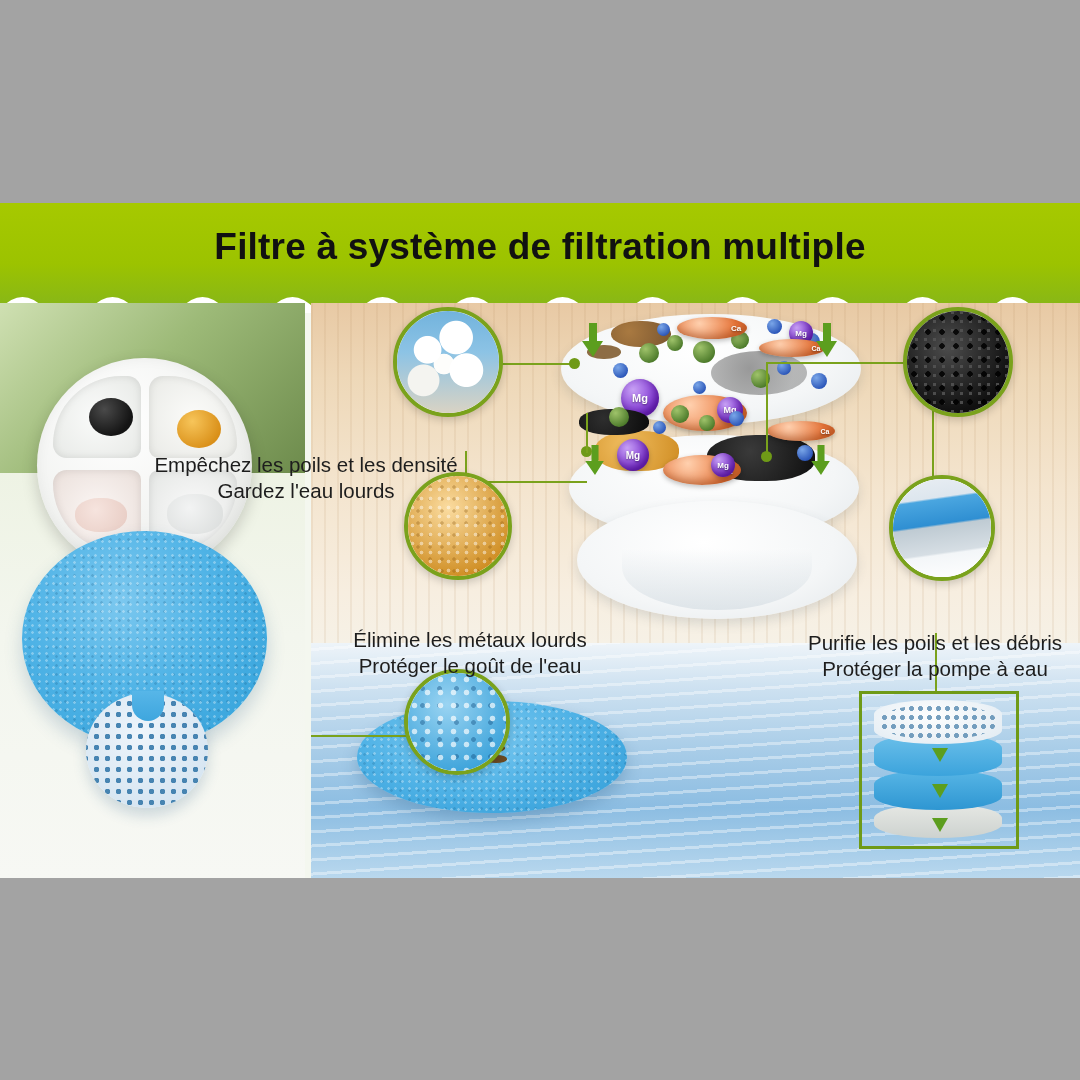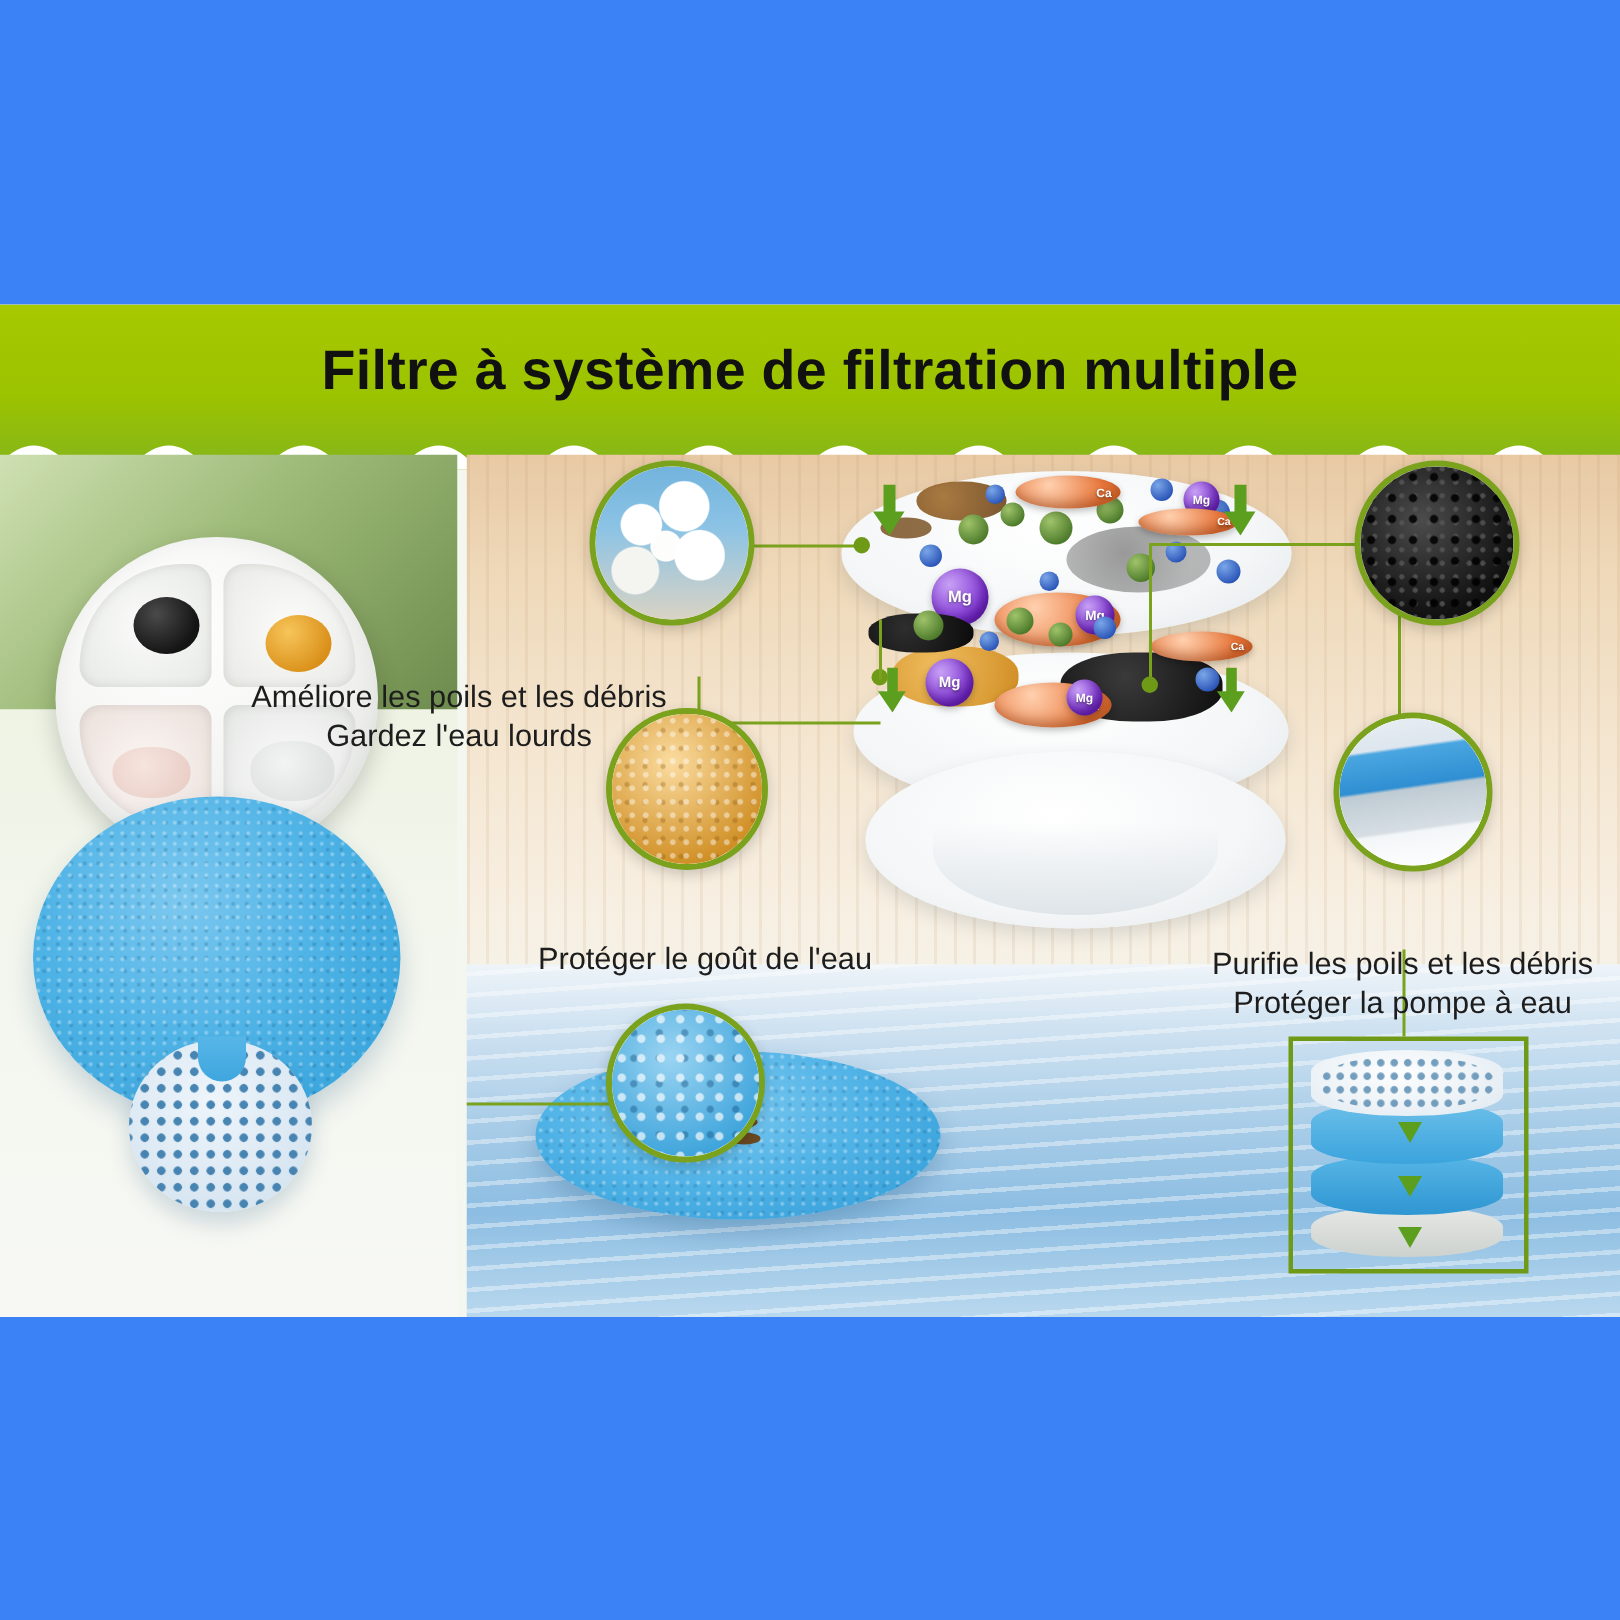--- a/index.html
+++ b/index.html
@@ -1,18 +1,18 @@
 <!DOCTYPE html>
 <html><head>
 <meta charset="utf-8">
 <style>
   html,body{margin:0;padding:0;background:#ffffff;}
   body{width:1080px;height:1080px;font-family:"Liberation Sans",sans-serif;overflow:hidden;}
 
-  #stage{position:relative;width:1080px;height:1080px;background:#3b82f6;}
+  #stage{position:relative;width:1080px;height:1080px;background:#a3a3a3;}
 
   
   #info{position:absolute;left:0;top:203px;width:1080px;height:675px;overflow:hidden;background:#f4f7ef;}
 
   
   #header{position:absolute;left:0;top:0;width:1080px;height:110px;
           background:linear-gradient(180deg,#a6c900 0%,#9cc300 55%,#84b51b 100%);overflow:hidden;}
   #header-title{position:absolute;left:0;top:23px;width:1080px;text-align:center;
        font-size:37px;font-weight:bold;color:#111;letter-spacing:.2px;
        font-family:"Liberation Sans",sans-serif;}
@@ -307,26 +307,27 @@
     </div>
     <div class="thumb" style="left:578px;top:172px;width:98px;height:98px;">
       <div class="thumb-in t-layers"></div>
     </div>
     <div class="thumb" style="left:93px;top:366px;width:98px;height:98px;">
       <div class="thumb-in t-sponge"></div>
     </div>
   </div>
 
   <div class="caption" style="left:0px;top:249px;width:612px;">
-    <div>Améliore les poils et les débris</div>
+    <div>Empêchez les poils et les densité</div>
     <div>Gardez l'eau lourds</div>
   </div>
 
 
   <div class="caption" style="left:280px;top:424px;width:380px;">
+    <div>Élimine les métaux lourds</div>
     <div>Protéger le goût de l'eau</div>
   </div>
 
   <div class="caption" style="left:790px;top:427px;width:290px;">
     <div>Purifie les poils et les débris</div>
     <div>Protéger la pompe à eau</div>
   </div>
 
 
  </div>

